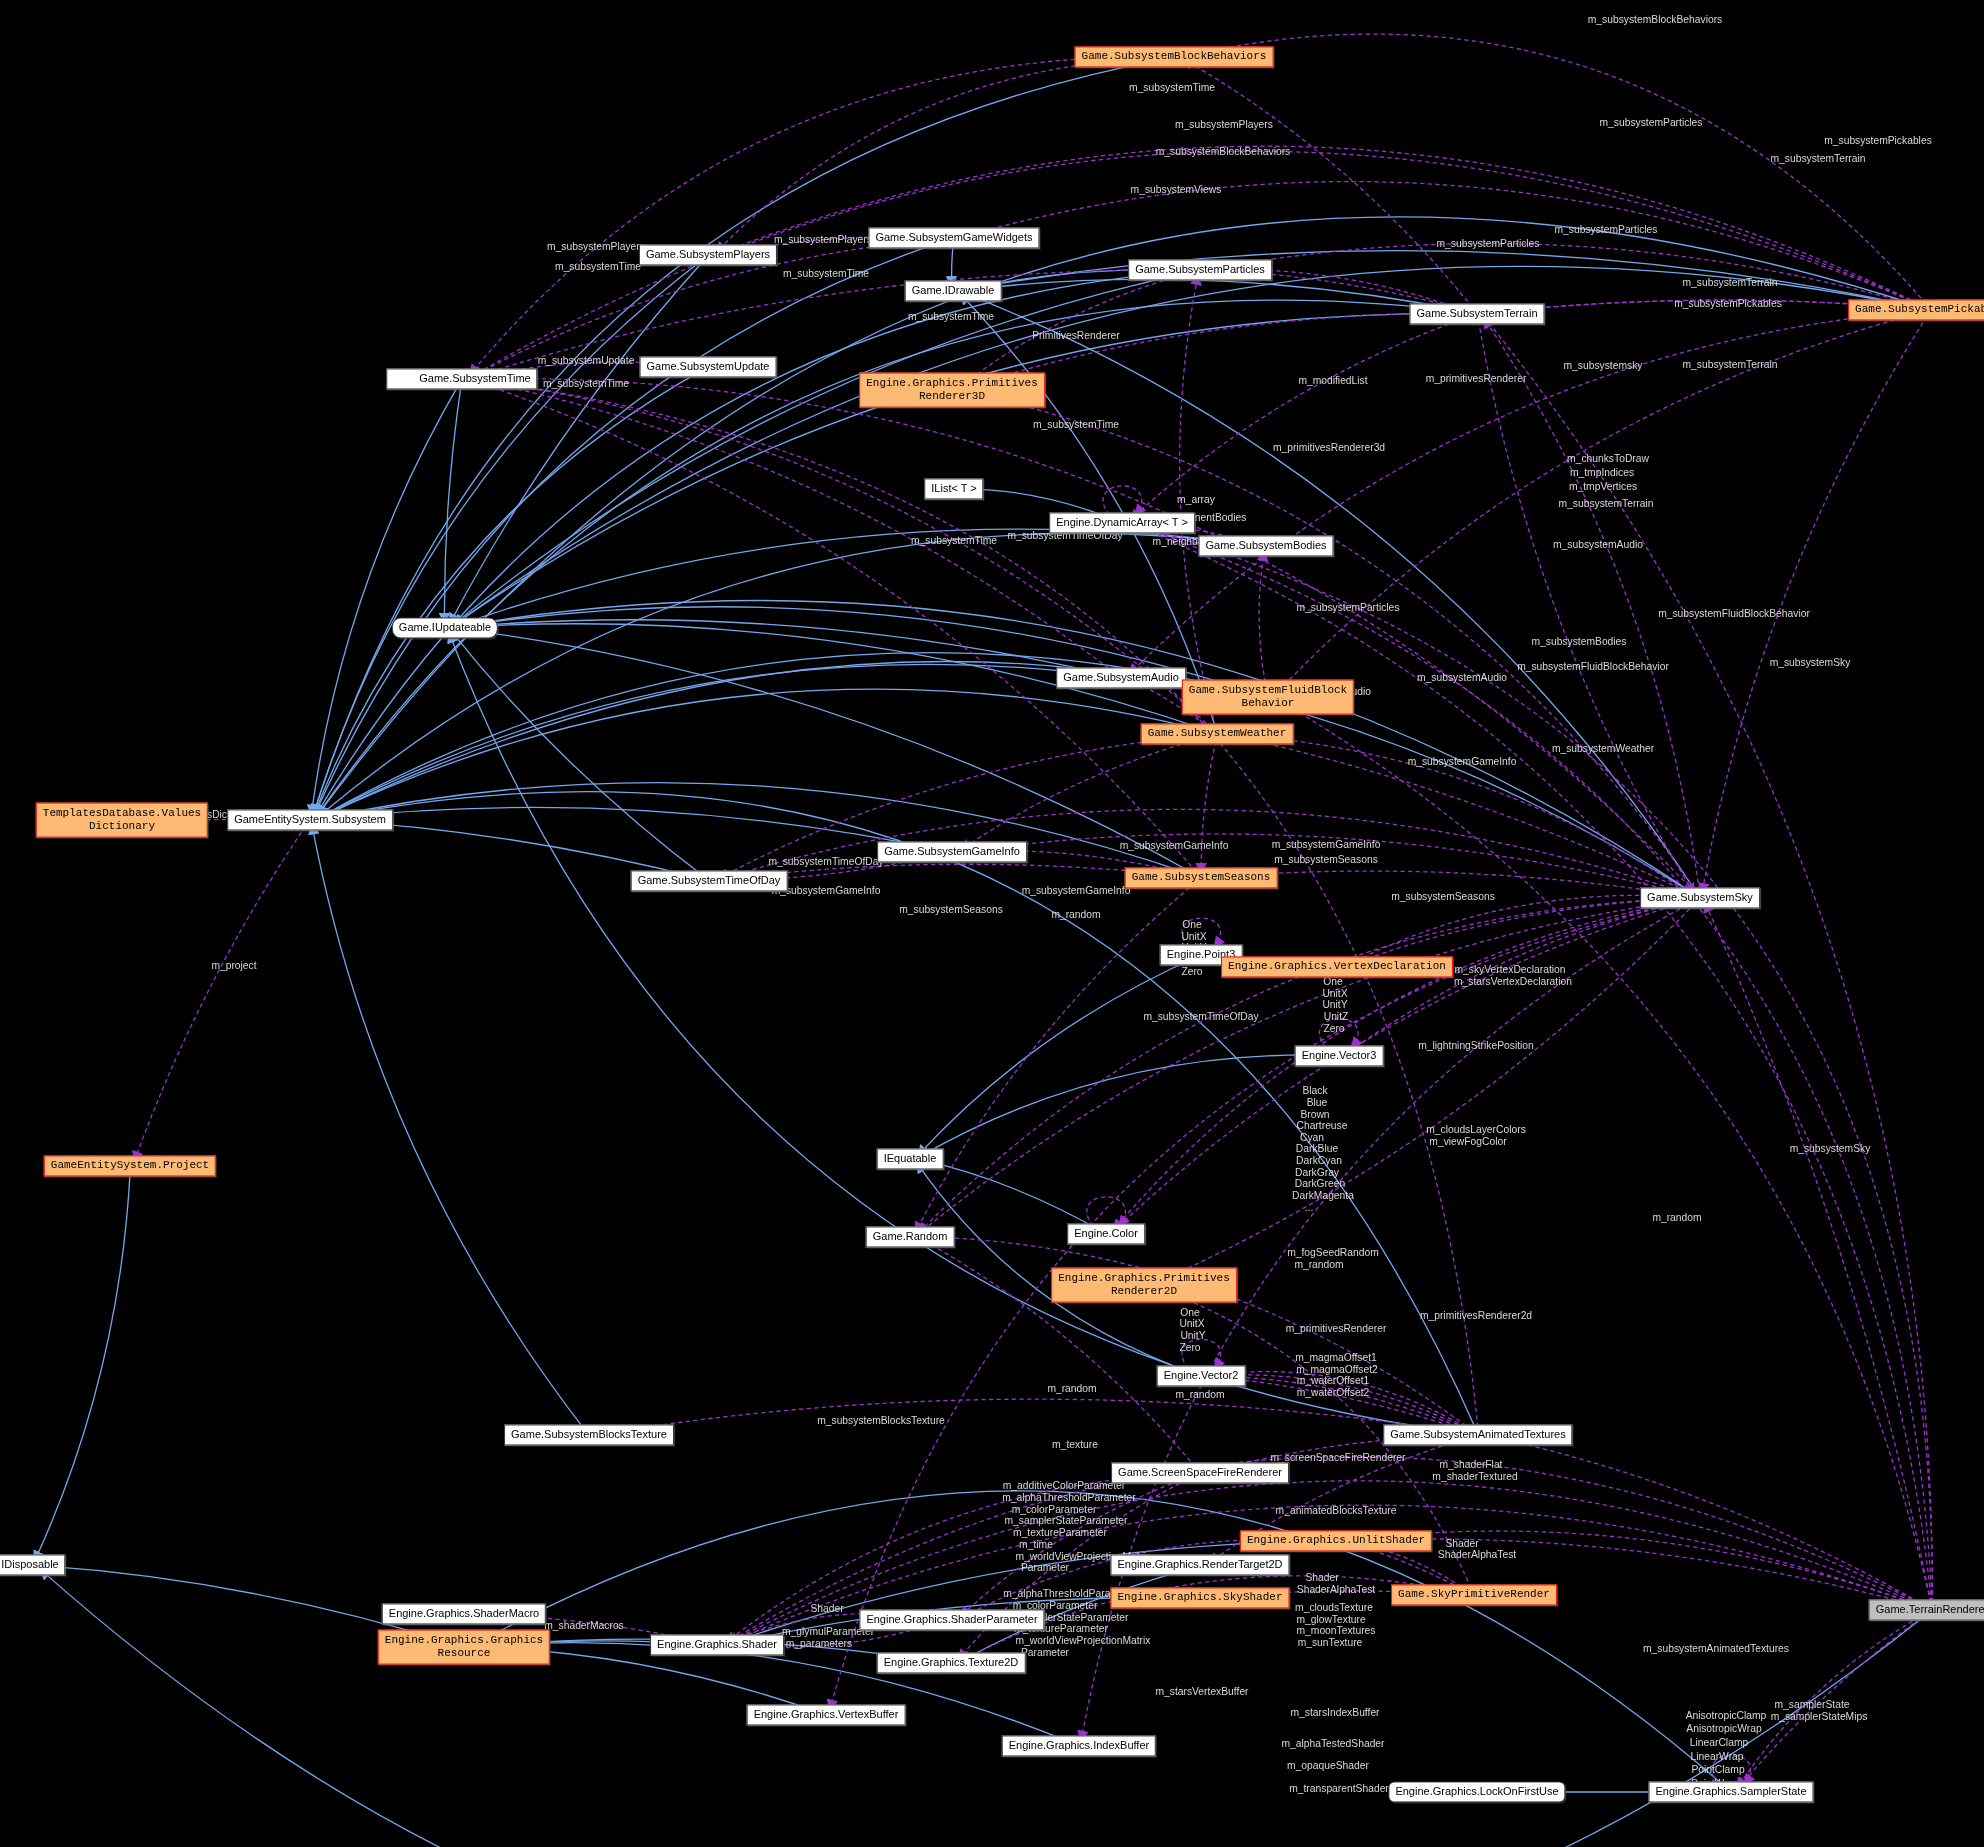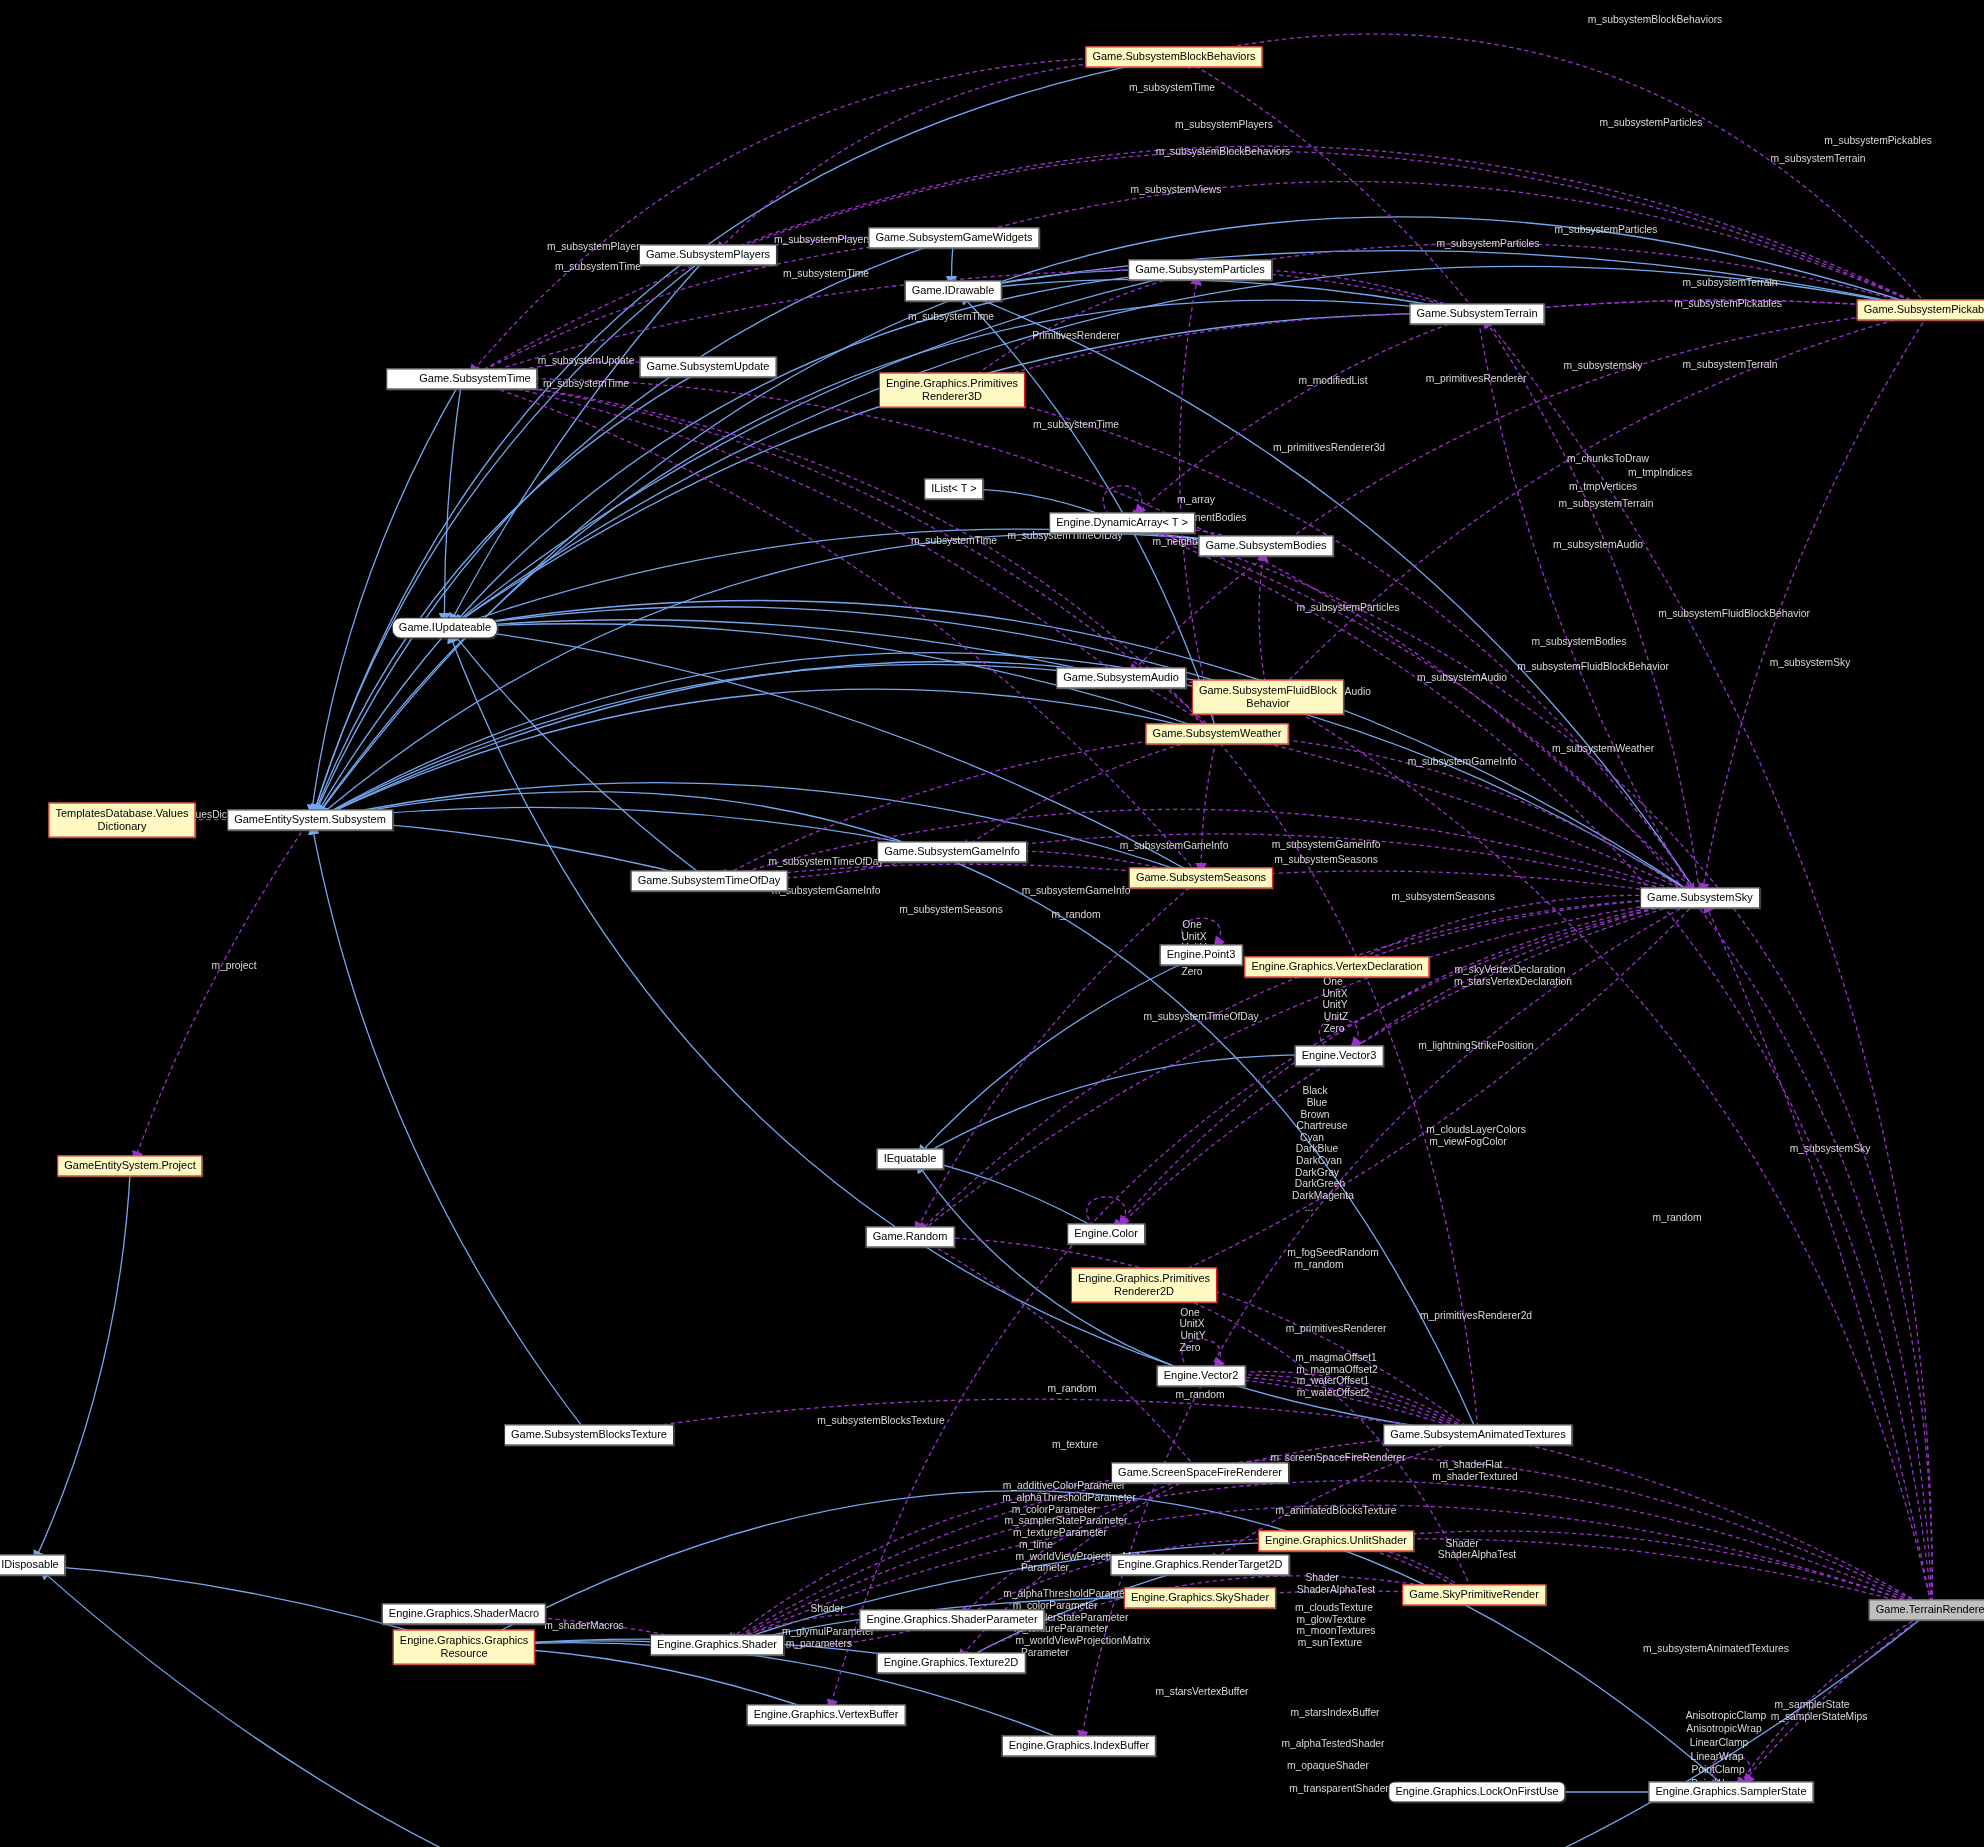--- a/index.html
+++ b/index.html
@@ -2,21 +2,21 @@
 <html style="font-size:8.7px"><head>
 <meta charset="utf-8">
 <style>
   html,body{margin:0;padding:0;background:#000;}
   #canvas{position:relative;width:1985px;height:1848px;background:#000;overflow:hidden;
           font-family:"Liberation Sans","DejaVu Sans",sans-serif;}
   #edges{position:absolute;left:0;top:0;z-index:0;}
   .node{position:absolute;transform:translate(-50%,-50%);background:#ffffff;color:#000;
         border:0.5px solid #303030;padding:2.7px 6px;font-size:11px;line-height:1.25;
         text-align:center;white-space:pre-line;z-index:2;box-shadow:1.1px 1.1px 0 rgba(90,90,90,.55);}
-  .node.red{border:1.1px solid #e60f0f;background:#fef9c3;}
+  .node.red{border:1.1px solid #e60f0f;background:#fdba74;font-family:Liberation Mono, monospace;}
   .node.gray{background:#bfbfbf;border:0.5px solid #606060;}
   .elabel{position:absolute;transform:translate(-50%,-50%);color:#d9d9d9;font-size:10.3px;
           white-space:nowrap;z-index:1;}
 </style>
 </head>
 <body>
 
 <div id="canvas">
   <svg id="edges" width="1985" height="1848" viewBox="0 0 3652 3400">
     <defs>
@@ -263,21 +263,21 @@
       <div class="elabel" style="left: 1076px; top: 335px;">PrimitivesRenderer</div>
       <div class="elabel" style="left: 586px; top: 360px;">m_subsystemUpdate</div>
       <div class="elabel" style="left: 586px; top: 383px;">m_subsystemTime</div>
       <div class="elabel" style="left: 1333px; top: 380px;">m_modifiedList</div>
       <div class="elabel" style="left: 1476px; top: 378px;">m_primitivesRenderer</div>
       <div class="elabel" style="left: 1603px; top: 365px;">m_subsystemsky</div>
       <div class="elabel" style="left: 1730px; top: 364px;">m_subsystemTerrain</div>
       <div class="elabel" style="left: 1076px; top: 424px;">m_subsystemTime</div>
       <div class="elabel" style="left: 1329px; top: 447px;">m_primitivesRenderer3d</div>
       <div class="elabel" style="left: 1608px; top: 458px;">m_chunksToDraw</div>
-      <div class="elabel" style="left: 1660px; top: 472px;">m_tmpIndices</div>
+      <div class="elabel" style="left: 1602px; top: 472px;">m_tmpIndices</div>
       <div class="elabel" style="left: 1603px; top: 486px;">m_tmpVertices</div>
       <div class="elabel" style="left: 1606px; top: 503px;">m_subsystemTerrain</div>
       <div class="elabel" style="left: 1196px; top: 499px;">m_array</div>
       <div class="elabel" style="left: 1198px; top: 517px;">m_componentBodies</div>
       <div class="elabel" style="left: 1196px; top: 541px;">m_neighborOffsets</div>
       <div class="elabel" style="left: 1065px; top: 535px;">m_subsystemTimeOfDay</div>
       <div class="elabel" style="left: 954px; top: 540px;">m_subsystemTime</div>
       <div class="elabel" style="left: 1598px; top: 544px;">m_subsystemAudio</div>
       <div class="elabel" style="left: 1348px; top: 607px;">m_subsystemParticles</div>
       <div class="elabel" style="left: 1734px; top: 613px;">m_subsystemFluidBlockBehavior</div>

